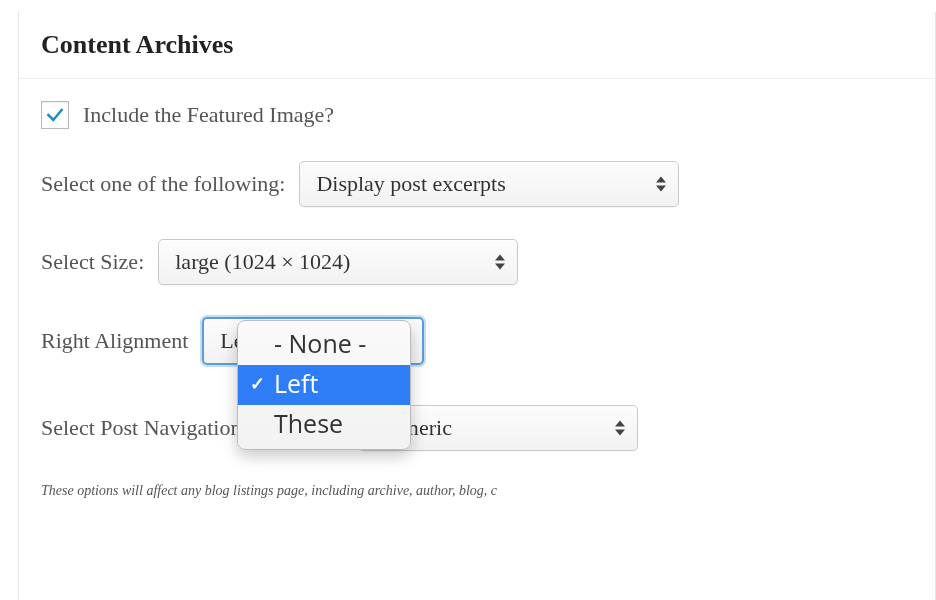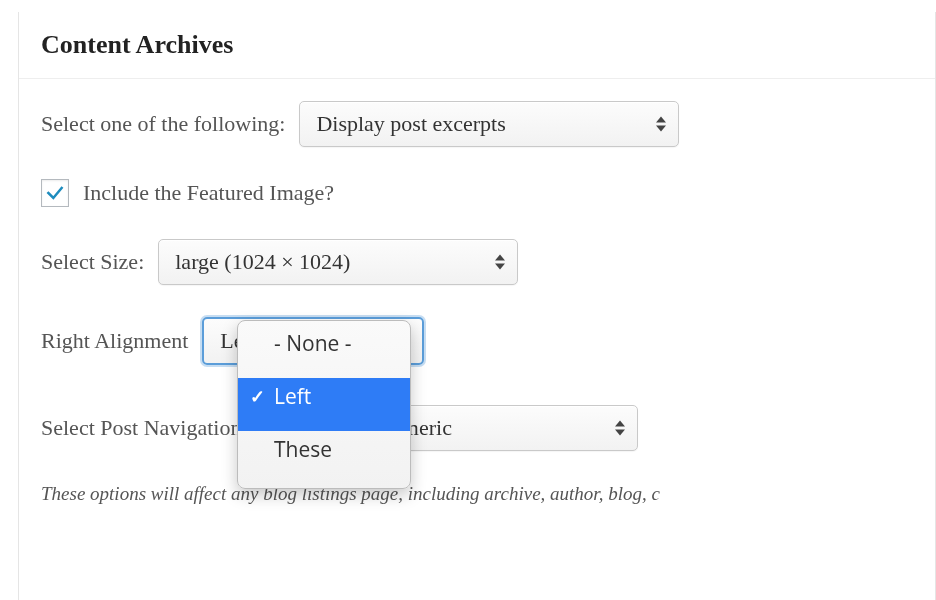--- a/index.html
+++ b/index.html
@@ -108,71 +108,71 @@
     border:1px solid #bcbcbc;
     border-radius:8px;
     box-shadow:0 6px 16px rgba(0,0,0,.22);
     padding:4px 0;
     z-index:50;
   }
   .dropdown-item{
     display:flex;
     align-items:center;
     height:36px;
-    padding:0 12px 17px 36px;
-    font-size:21px;
+    padding:0 12px 4px 36px;
+    font-size:25px;
     color:#333;
     position:relative;
   }
   .dropdown-item.selected{
     background:#2e7cf6;
     color:#fff;
   }
   .dropdown-item.selected::before{
     content:"✓";
     position:absolute;
     left:12px;
     font-size:18px;
     font-weight:700;
     color:#fff;
   }
   .note{
     font-style:italic;
     color:#555;
-    font-size:19px;
+    font-size:14px;
     white-space:nowrap;
     margin-top:6px;
   }
 </style>
 </head>
 <body>
 
 <div class="panel">
   <h2 class="panel-title">Content Archives</h2>
 
   <div class="panel-body">
-
-    <div class="row">
-      <span class="row-label">Select one of the following:</span>
-      <div class="select" style="min-width:320px">
-        <span>Display post excerpts</span>
-        <span class="caret"></span>
-      </div>
-    </div>
 
     <div class="row">
       <span class="checkbox">
         <svg viewBox="0 0 24 24">
           <path d="M4 12 L10 18 L20 6" stroke="#1e8cbe" stroke-width="3" fill="none" stroke-linecap="square"></path>
         </svg>
       </span>
       <span class="row-label" style="margin-right:0">Include the Featured Image?</span>
     </div>
 
     <div class="row">
+      <span class="row-label">Select one of the following:</span>
+      <div class="select" style="min-width:320px">
+        <span>Display post excerpts</span>
+        <span class="caret"></span>
+      </div>
+    </div>
+
+    <div class="row">
       <span class="row-label">Select Size:</span>
       <div class="select" style="min-width:300px">
         <span>large (1024 × 1024)</span>
         <span class="caret"></span>
       </div>
     </div>
 
     <div class="row" style="margin-bottom:40px">
       <span class="row-label">Right Alignment</span>
       <div class="select focused" style="min-width:160px">

